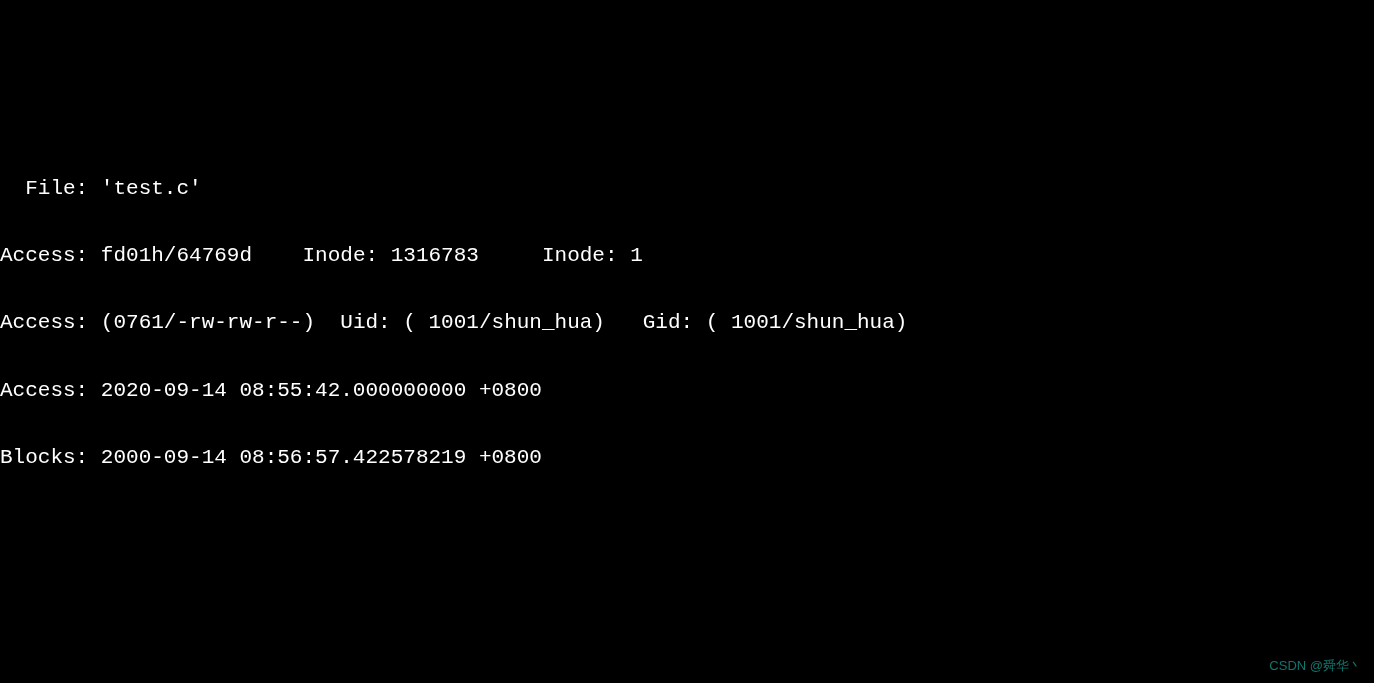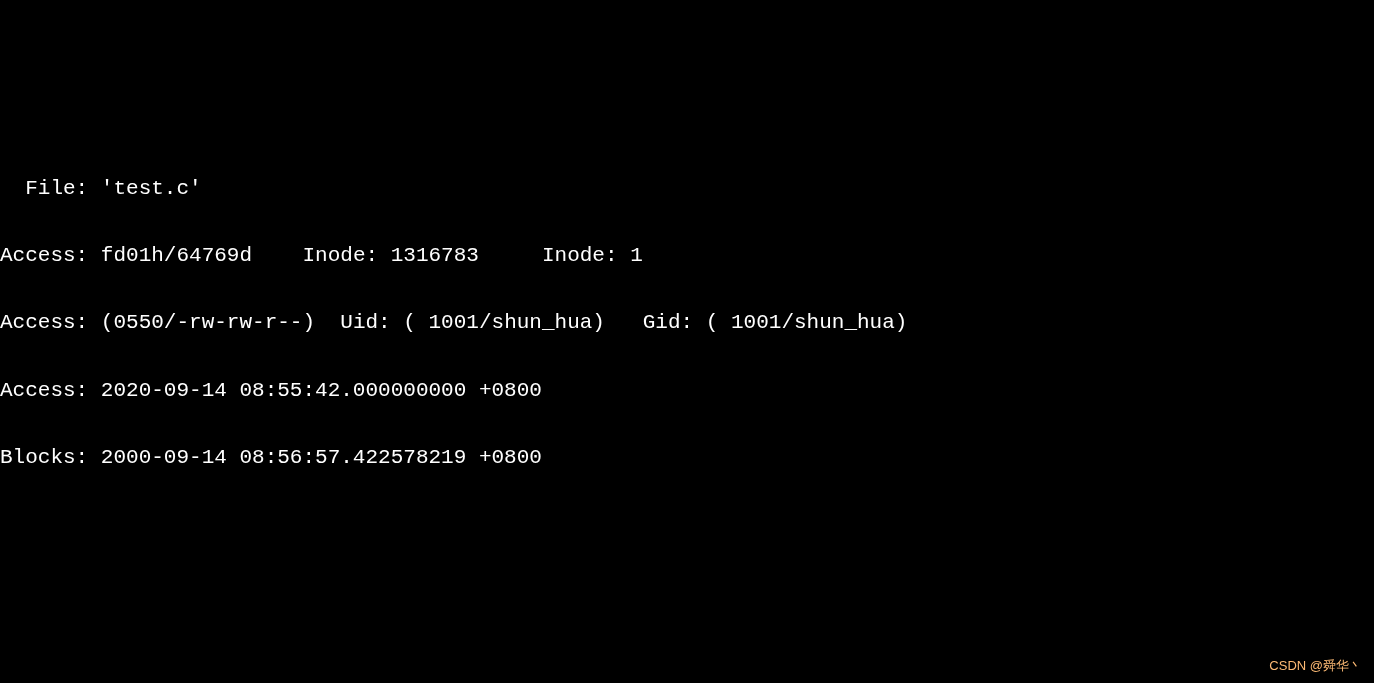--- a/index.html
+++ b/index.html
@@ -14,34 +14,34 @@
     height: 683px;
     overflow: hidden;
     position: relative;
     white-space: pre;
   }
   .line { white-space: pre; }
   .watermark {
     position: absolute;
     bottom: 6px;
     right: 12px;
-    color: #fdba74;
+    color: #0f766e;
     font-size: 13px;
     font-family: sans-serif;
   }
 </style>
 </head>
 <body>
 
 
 
 <div class="terminal">
 <div class="line"><span>  File: </span><span>'test.c'</span></div>
 <div class="line"><span>Access: </span><span>fd01h/64769d</span>    <span>Inode: </span><span>1316783</span>     <span>Inode: </span><span>1</span></div>
-<div class="line"><span>Access: </span><span>(0550/-rw-rw-r--)</span>  <span>Uid: </span><span>( 1001/shun_hua)</span>   <span>Gid: </span><span>( 1001/shun_hua)</span></div>
+<div class="line"><span>Access: </span><span>(0761/-rw-rw-r--)</span>  <span>Uid: </span><span>( 1001/shun_hua)</span>   <span>Gid: </span><span>( 1001/shun_hua)</span></div>
 <div class="line"><span>Access: </span><span>2020-09-14 08:55:42.000000000 +0800</span></div>
 <div class="line"><span>Blocks: </span><span>2000-09-14 08:56:57.422578219 +0800</span></div>
 
 
 
 
 
 
 
 

